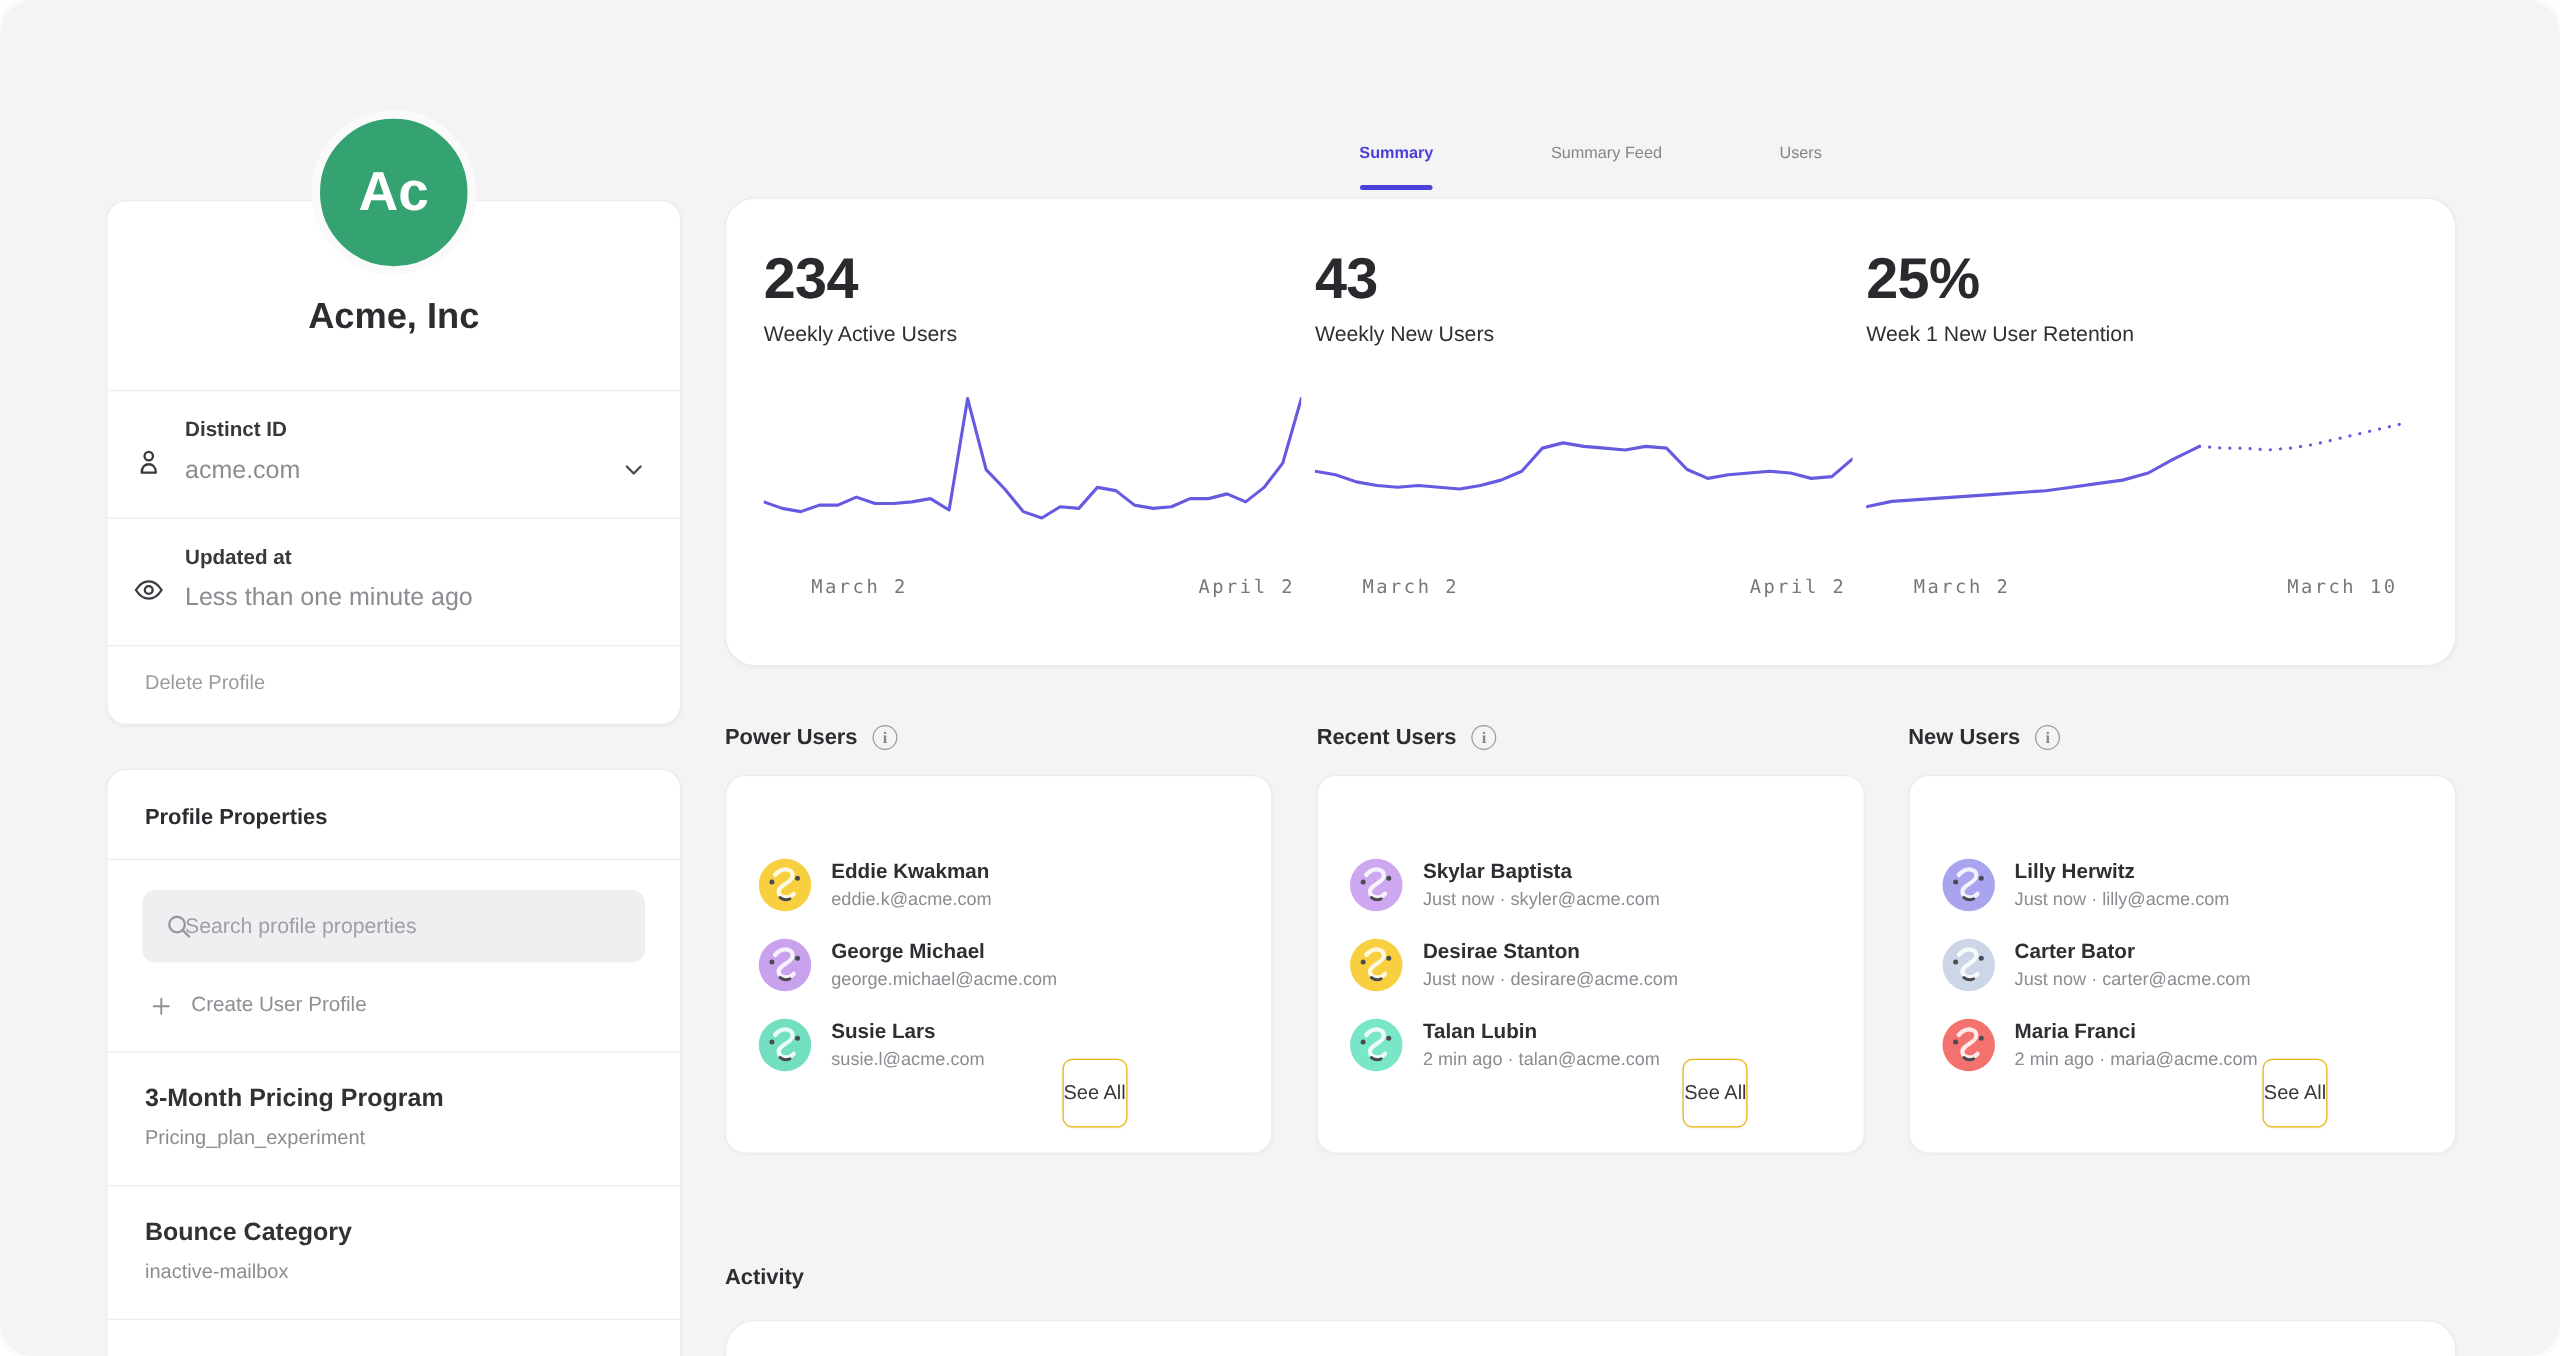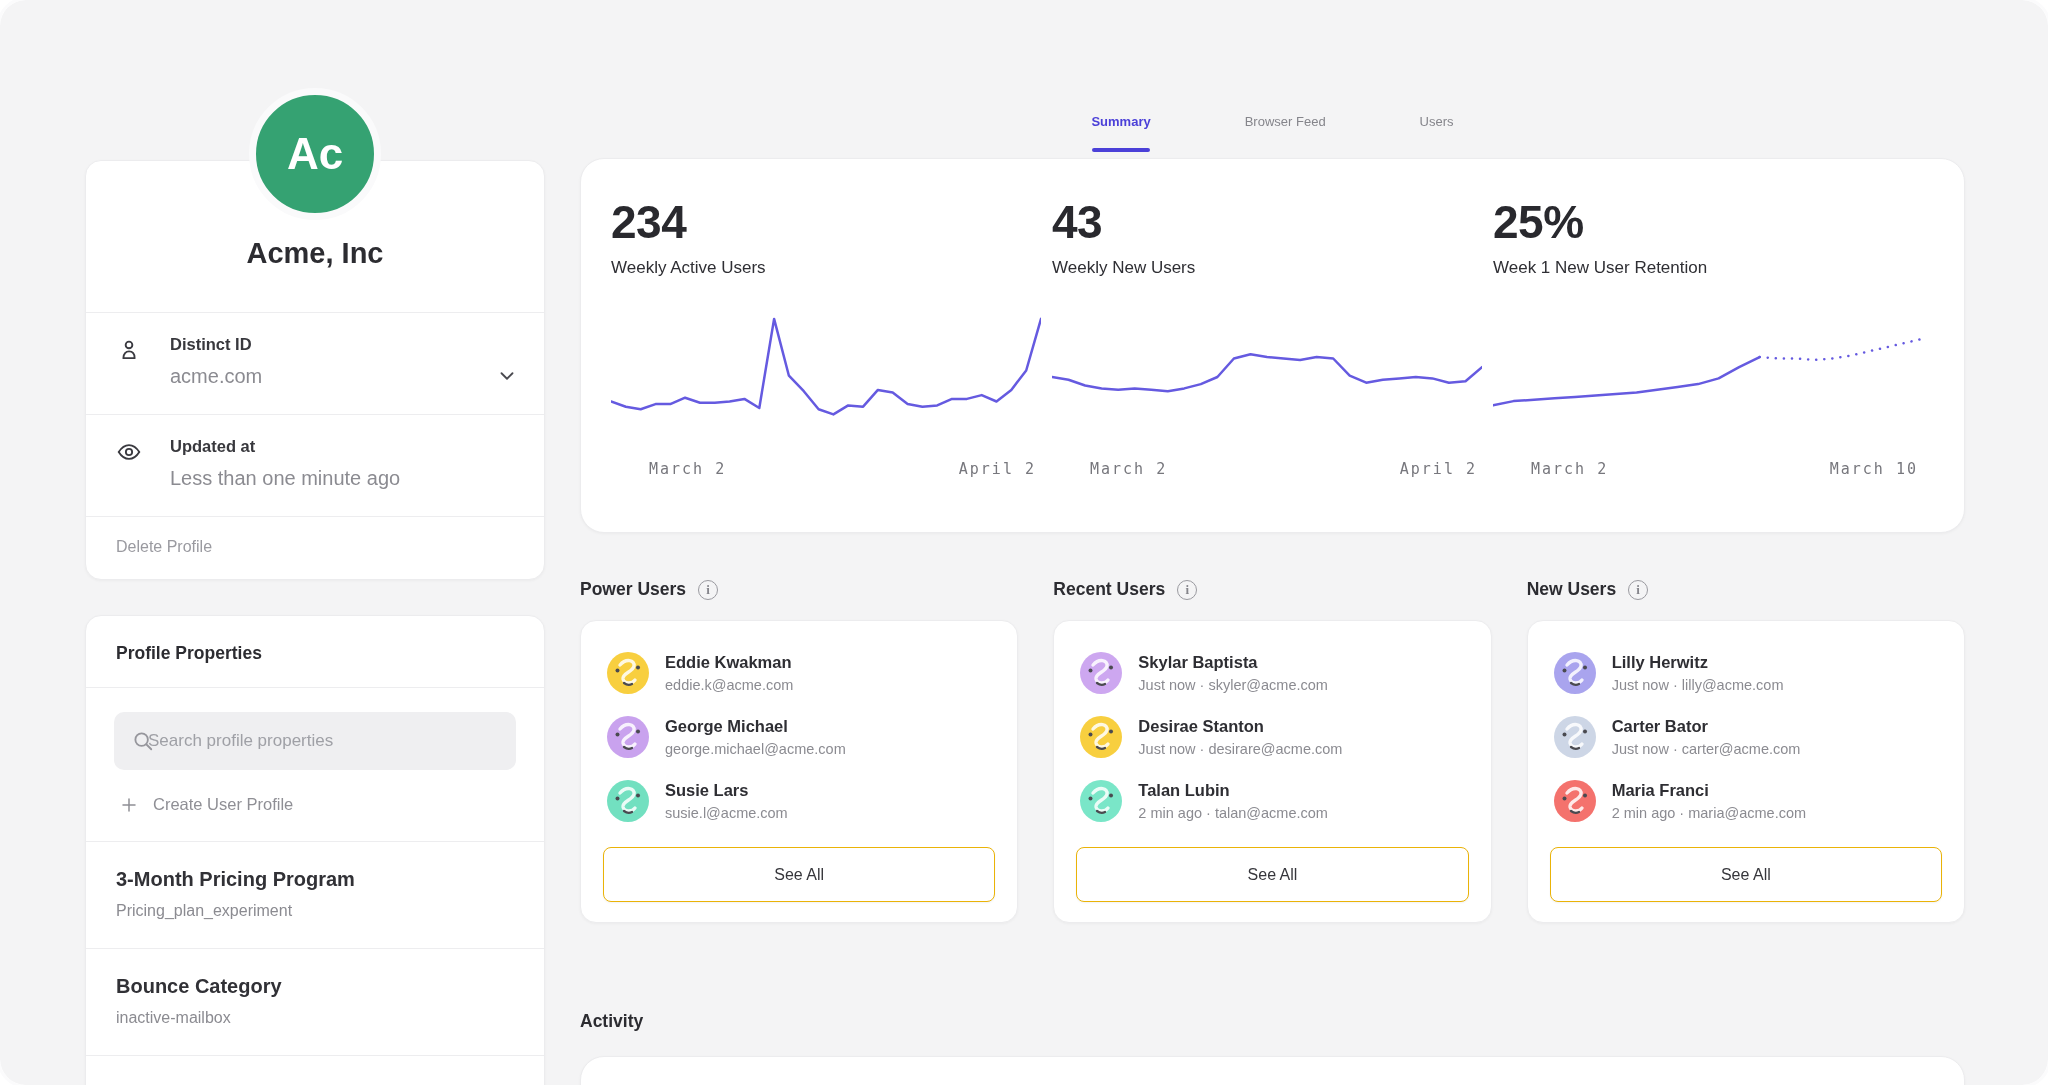--- a/index.html
+++ b/index.html
@@ -7,21 +7,21 @@
   .screen { position:relative; width:2048px; height:1085px; background:#f4f4f5; border-radius:26px; overflow:hidden; outline:3px solid #fbfbfc; }
 
   
   .sidebar { position:absolute; left:85px; top:0; width:460px; }
   .avatar { position:absolute; top:88px; left:calc(50% - 66px); width:132px; height:132px; border-radius:50%;
             border:7px solid #fafafb; display:flex; align-items:center; justify-content:center;
             color:#fff; font-size:44px; font-weight:700; z-index:2; }
   .card { background:#fff; border-radius:16px; border:1px solid #ececee; box-shadow:0 1px 3px rgba(0,0,0,.04); }
   .profile-card { margin-top:160px; }
   .company-name { padding:76px 20px 42px; text-align:center; font-size:29px; font-weight:700; color:#2c2c31; }
-  .field-row { position:relative; display:flex; gap:28px; padding:22px 28px 26px 30px; border-top:1px solid #ededef; }
+  .field-row { position:relative; display:flex; gap:16px; padding:22px 28px 26px 20px; border-top:1px solid #ededef;align-items:flex-end; }
   .field-icon { flex:none; margin-top:2px; }
   .f-label { font-size:16.5px; font-weight:700; color:#38383d; }
   .f-value { font-size:20px; color:#8b8b91; margin-top:11px; }
   .chevron { position:absolute; right:26px; top:52px; }
   .delete-row { border-top:1px solid #ededef; padding:21px 30px 23px; font-size:16px; color:#9a9aa0; cursor:pointer; }
 
   .props-card { margin-top:35px; }
   .props-header { padding:27px 30px 23px; font-size:17.5px; font-weight:700; color:#2c2c31; border-bottom:1px solid #ededef; }
   .search-wrap { margin:24px 28px 0; position:relative; }
   .search-wrap svg { position:absolute; left:18px; top:18px; }
@@ -48,21 +48,21 @@
   .stat-label { font-size:17px; color:#2f2f34; margin-top:9px; }
   .spark { display:block; margin-top:24px; }
   .x-axis { display:flex; justify-content:space-between; font-family:"DejaVu Sans Mono", monospace;
             font-size:15px; color:#77777d; letter-spacing:2px; padding:8px 16px 0 38px; }
 
   .lists-row { margin-top:46px; display:grid; grid-template-columns:1fr 1fr 1fr; gap:35px; }
   .list-title { display:flex; align-items:center; gap:12px; font-size:17.5px; font-weight:700; color:#2c2c31; }
   .info-icon { width:20px; height:20px; border:1.5px solid #9a9aa0; border-radius:50%; color:#85858b;
                font-size:13px; line-height:1; display:flex; align-items:center; justify-content:center;
                font-family:"Liberation Serif", serif; cursor:pointer; }
-  .user-card { margin-top:20px; height:303px; padding:20px 22px; display:flex; flex-direction:column; }
+  .user-card { margin-top:20px; height:303px; padding:20px 22px; display:flex; flex-direction:row;align-items:center; }
   .user-row { display:flex; gap:16px; align-items:center; padding:11px 4px; cursor:pointer; }
   .u-avatar { width:42px; height:42px; border-radius:50%; flex:none; overflow:hidden; }
   .u-name { font-size:16.5px; font-weight:700; color:#2e2e33; }
   .u-sub { font-size:14.5px; color:#8b8b91; margin-top:5px; }
   .see-all { margin-top:auto; height:55px; border:1px solid #eab308; border-radius:8px; background:#fff;
              font-size:16px; color:#36363b; display:flex; align-items:center; justify-content:center;
              box-shadow:0 1px 2px rgba(0,0,0,.05); cursor:pointer; }
 
   .activity-title { margin-top:88px; font-size:17.5px; font-weight:700; color:#2c2c31; }
   .activity-card { margin-top:24px; height:320px; border-radius:24px; position:relative; }
@@ -152,21 +152,21 @@
 
           </div>
         </div>
     </section>
   </aside>
 
   <main class="main">
 
     <nav class="tabs">
       <div class="tab active">Summary</div>
-      <div class="tab">Browser Feed</div>
+      <div class="tab">Summary Feed</div>
       <div class="tab">Users</div>
     </nav>
 
     <section class="card stats-card">
       <div class="stat-col">
         <div class="stat-value">234</div>
         <div class="stat-label">Weekly Active Users</div>
         <svg class="spark" width="430" height="150" viewBox="0 0 430 150">
             <polyline points="0.0,99.5 14.8,104.7 29.7,107.3 44.5,102.1 59.3,102.1 74.1,95.7 89.0,100.8 103.8,100.8 118.6,99.5 133.4,96.9 148.3,106.0 163.1,16.9 177.9,73.7 192.8,89.2 207.6,107.3 222.4,112.4 237.2,103.4 252.1,104.7 266.9,87.9 281.7,90.5 296.6,102.1 311.4,104.7 326.2,103.4 341.0,96.9 355.9,96.9 370.7,93.1 385.5,99.5 400.3,87.9 415.2,68.5 430.0,16.9" fill="none" stroke="#655ae0" stroke-width="2.5" stroke-linecap="round" stroke-linejoin="round"></polyline>
           </svg>

